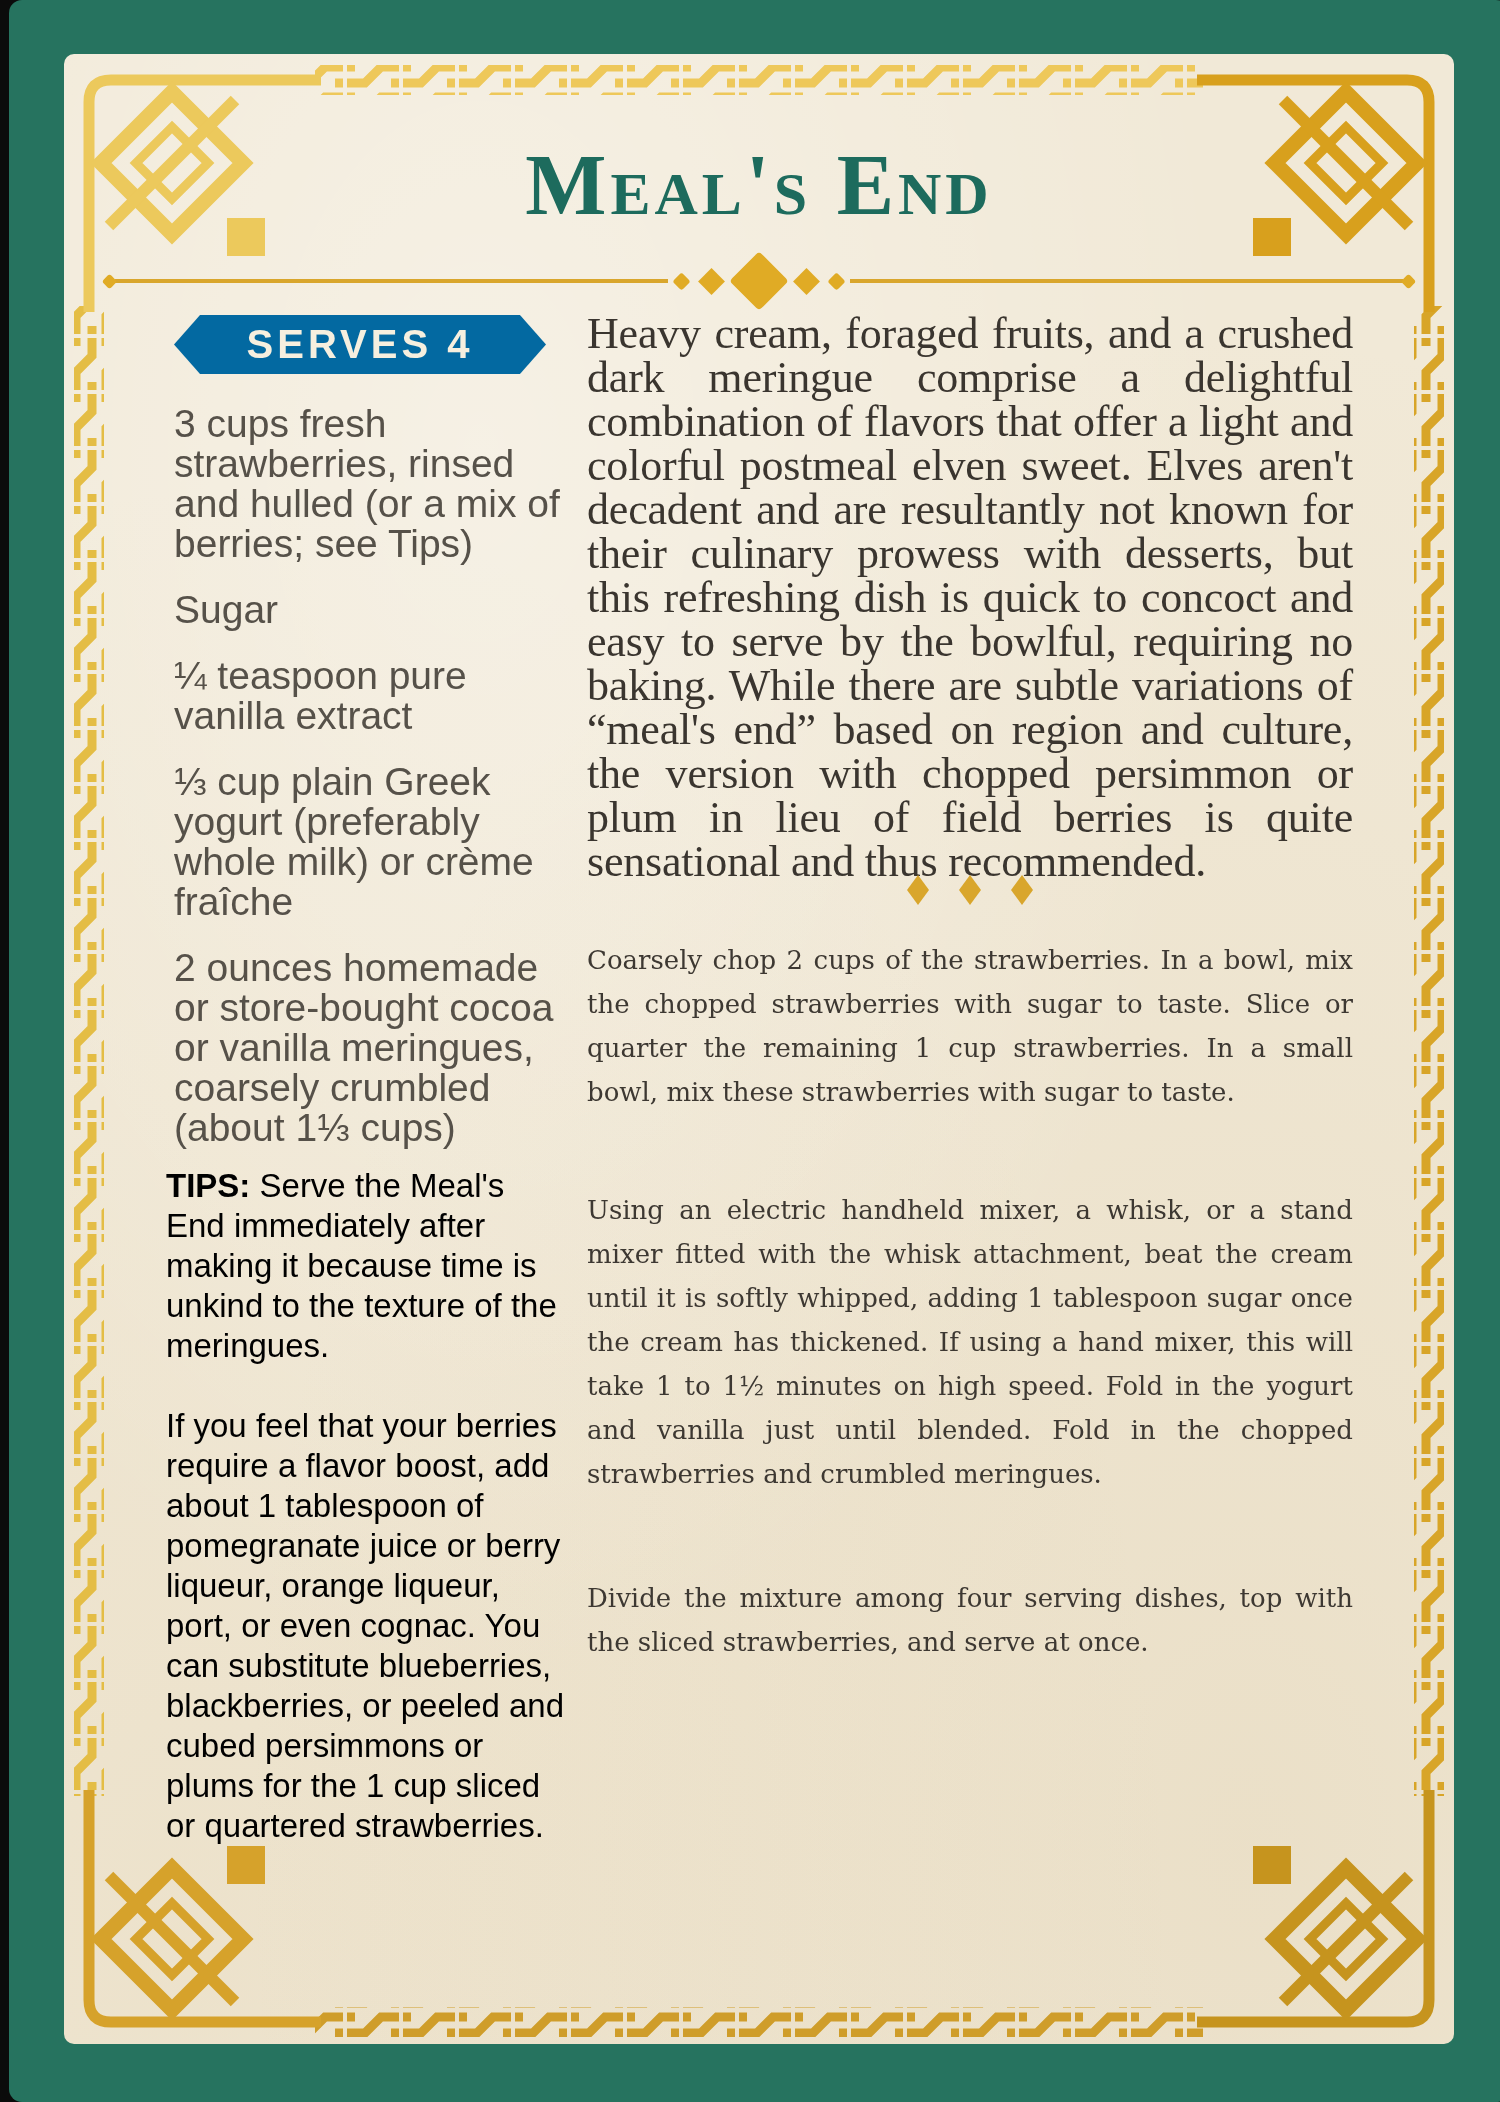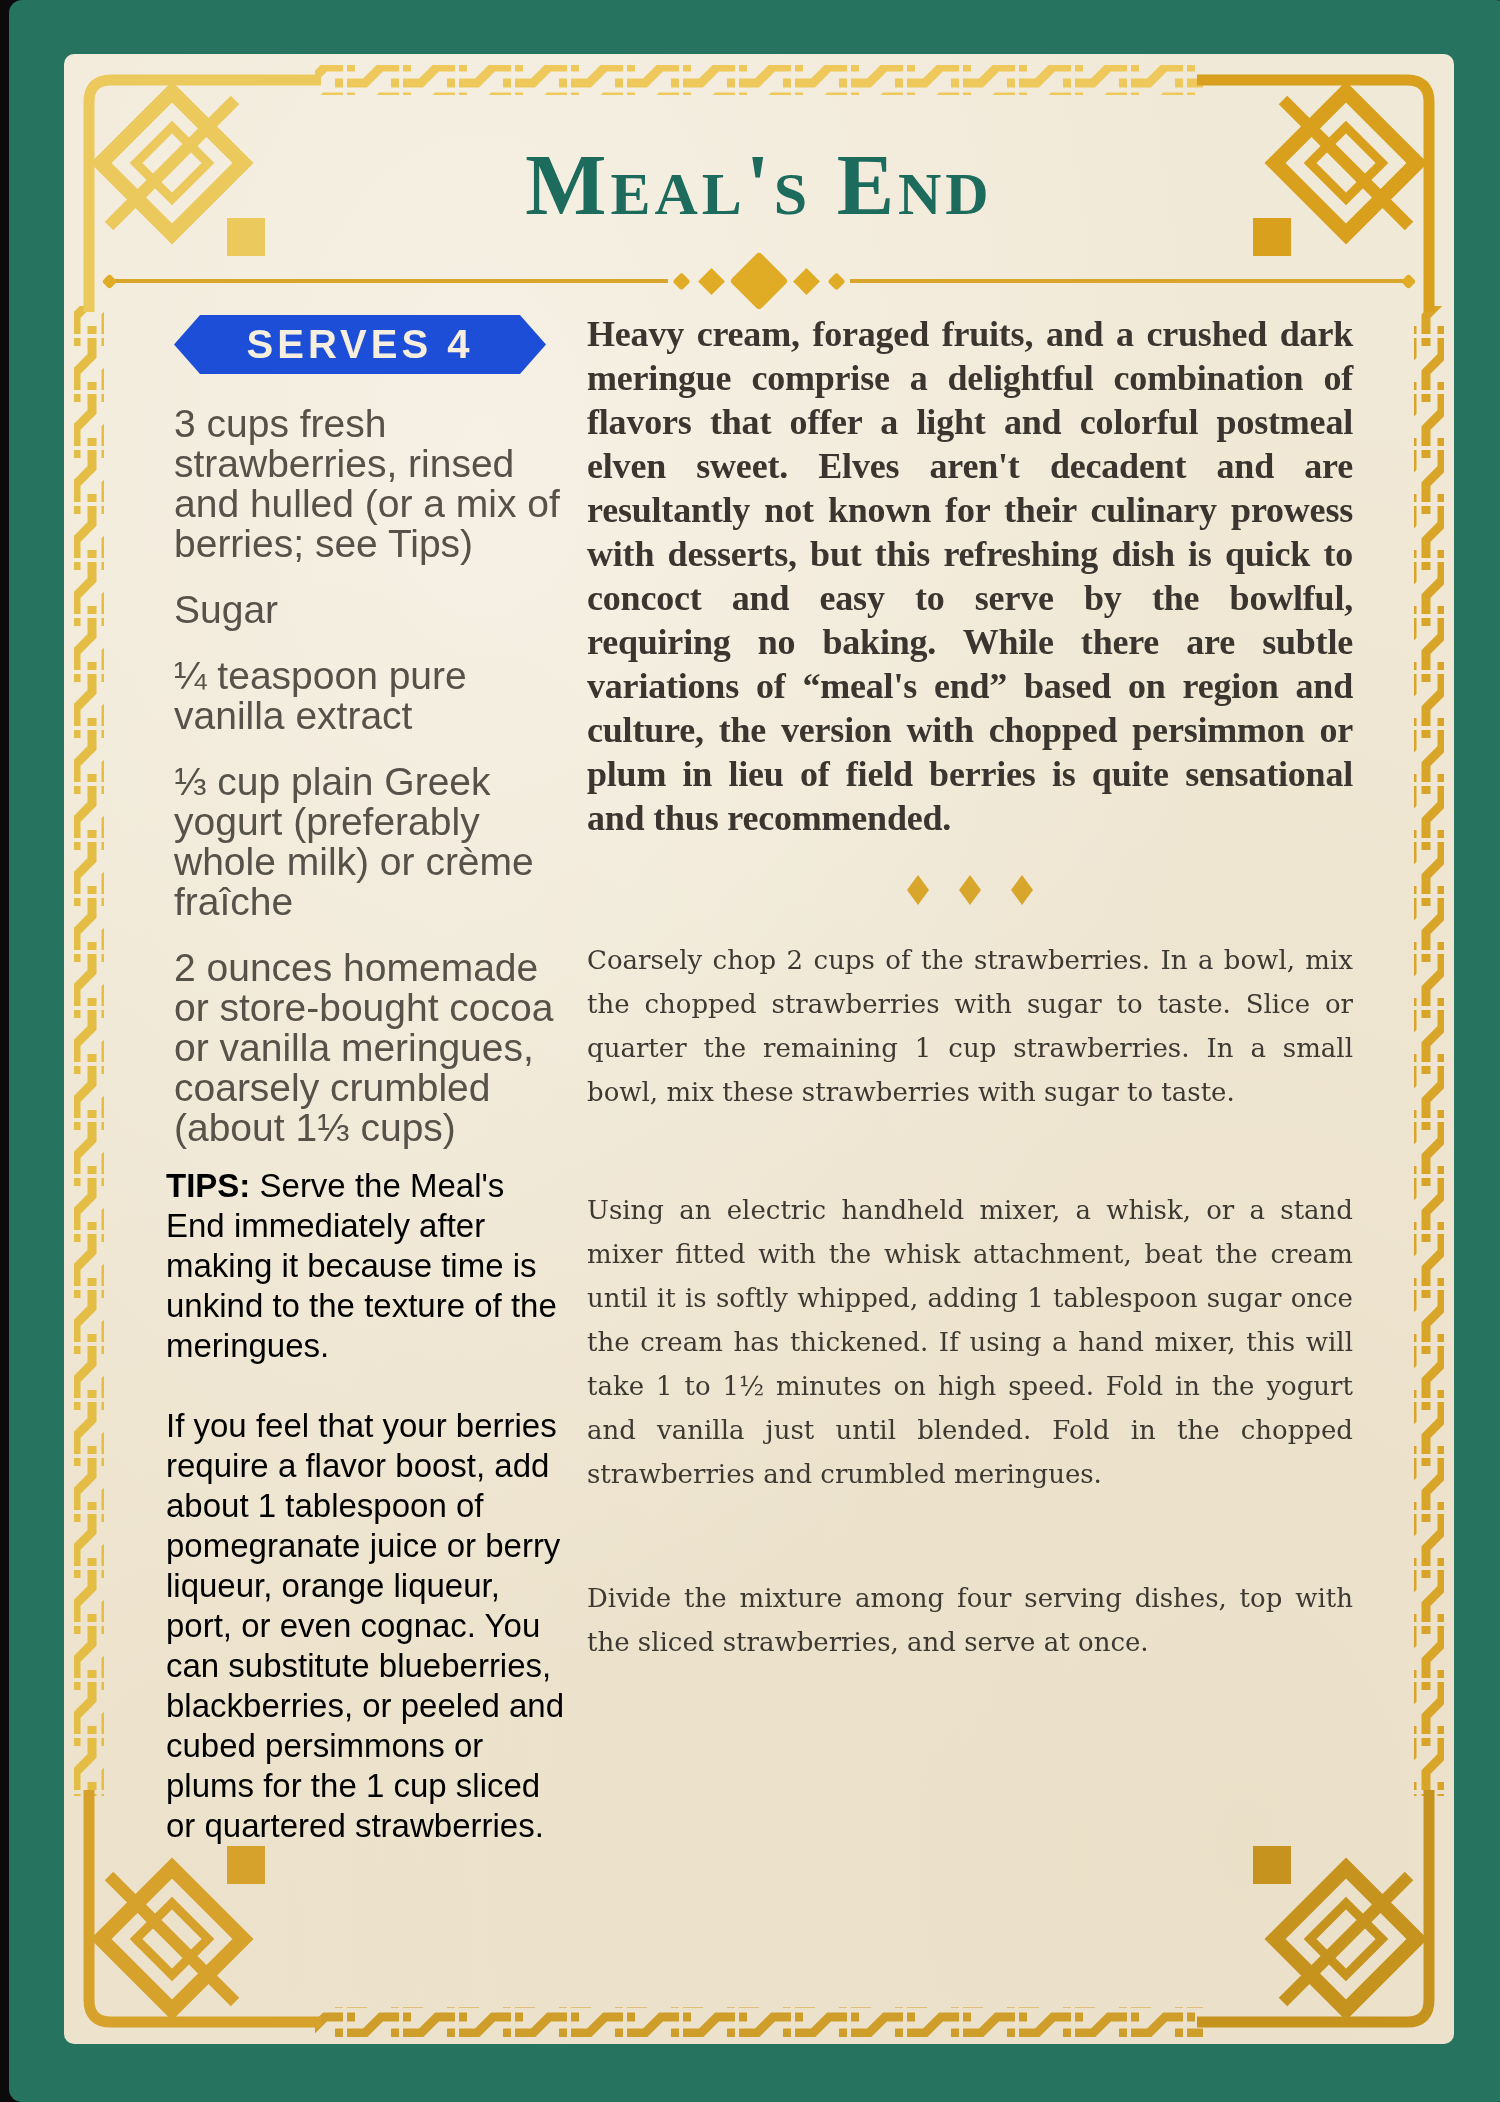--- a/index.html
+++ b/index.html
@@ -31,43 +31,43 @@
   }
   .rule-divider .line{flex:1;height:4px;background:#d9a62c;}
   .dmd{background:#e0ab25;transform:rotate(45deg);}
   .dmd.end{width:11px;height:11px;border-radius:3px;}
   .dmd.s{width:13px;height:13px;border-radius:3px;margin:0 7px;}
   .dmd.m{width:19px;height:19px;margin:0 7px;}
   .dmd.l{width:42px;height:42px;margin:0 10px;border-radius:4px;}
 
   .badge{
     position:absolute;left:165px;top:315px;width:372px;height:59px;
-    background:#1d4ed8;
+    background:#0369a1;
     clip-path:polygon(0 50%, 7% 0, 93% 0, 100% 50%, 93% 100%, 7% 100%);
     display:flex;align-items:center;justify-content:center;
     color:#f6efdf;font-weight:bold;font-size:40px;letter-spacing:4px;
   }
 
   .ingredients{
     position:absolute;left:165px;top:404px;width:392px;
     color:#565149;font-size:39px;line-height:40px;
   }
   .ingredients p{margin:0 0 26px 0;}
 
   .tips{
     position:absolute;left:157px;top:1166px;width:400px;
     color:#000000;font-size:33px;line-height:40px;
   }
   .tips p{margin:0 0 40px 0;}
   .tips b{font-weight:bold;}
 
   .intro{
     position:absolute;left:578px;top:312px;width:766px;
-    font-family:"Liberation Serif", serif;font-weight:bold;
-    color:#3a352f;font-size:36px;line-height:44px;text-align:justify;
+    font-family:"Liberation Serif", serif;font-weight:normal;
+    color:#3a352f;font-size:44px;line-height:44px;text-align:justify;
     letter-spacing:-0.2px;
   }
   .three-diamonds{
     position:absolute;left:578px;top:872px;width:766px;height:36px;
     display:flex;align-items:center;justify-content:center;gap:30px;
   }
   .three-diamonds span{
     width:22px;height:30px;background:#d9a62c;
     clip-path:polygon(50% 0, 100% 50%, 50% 100%, 0 50%);
   }

